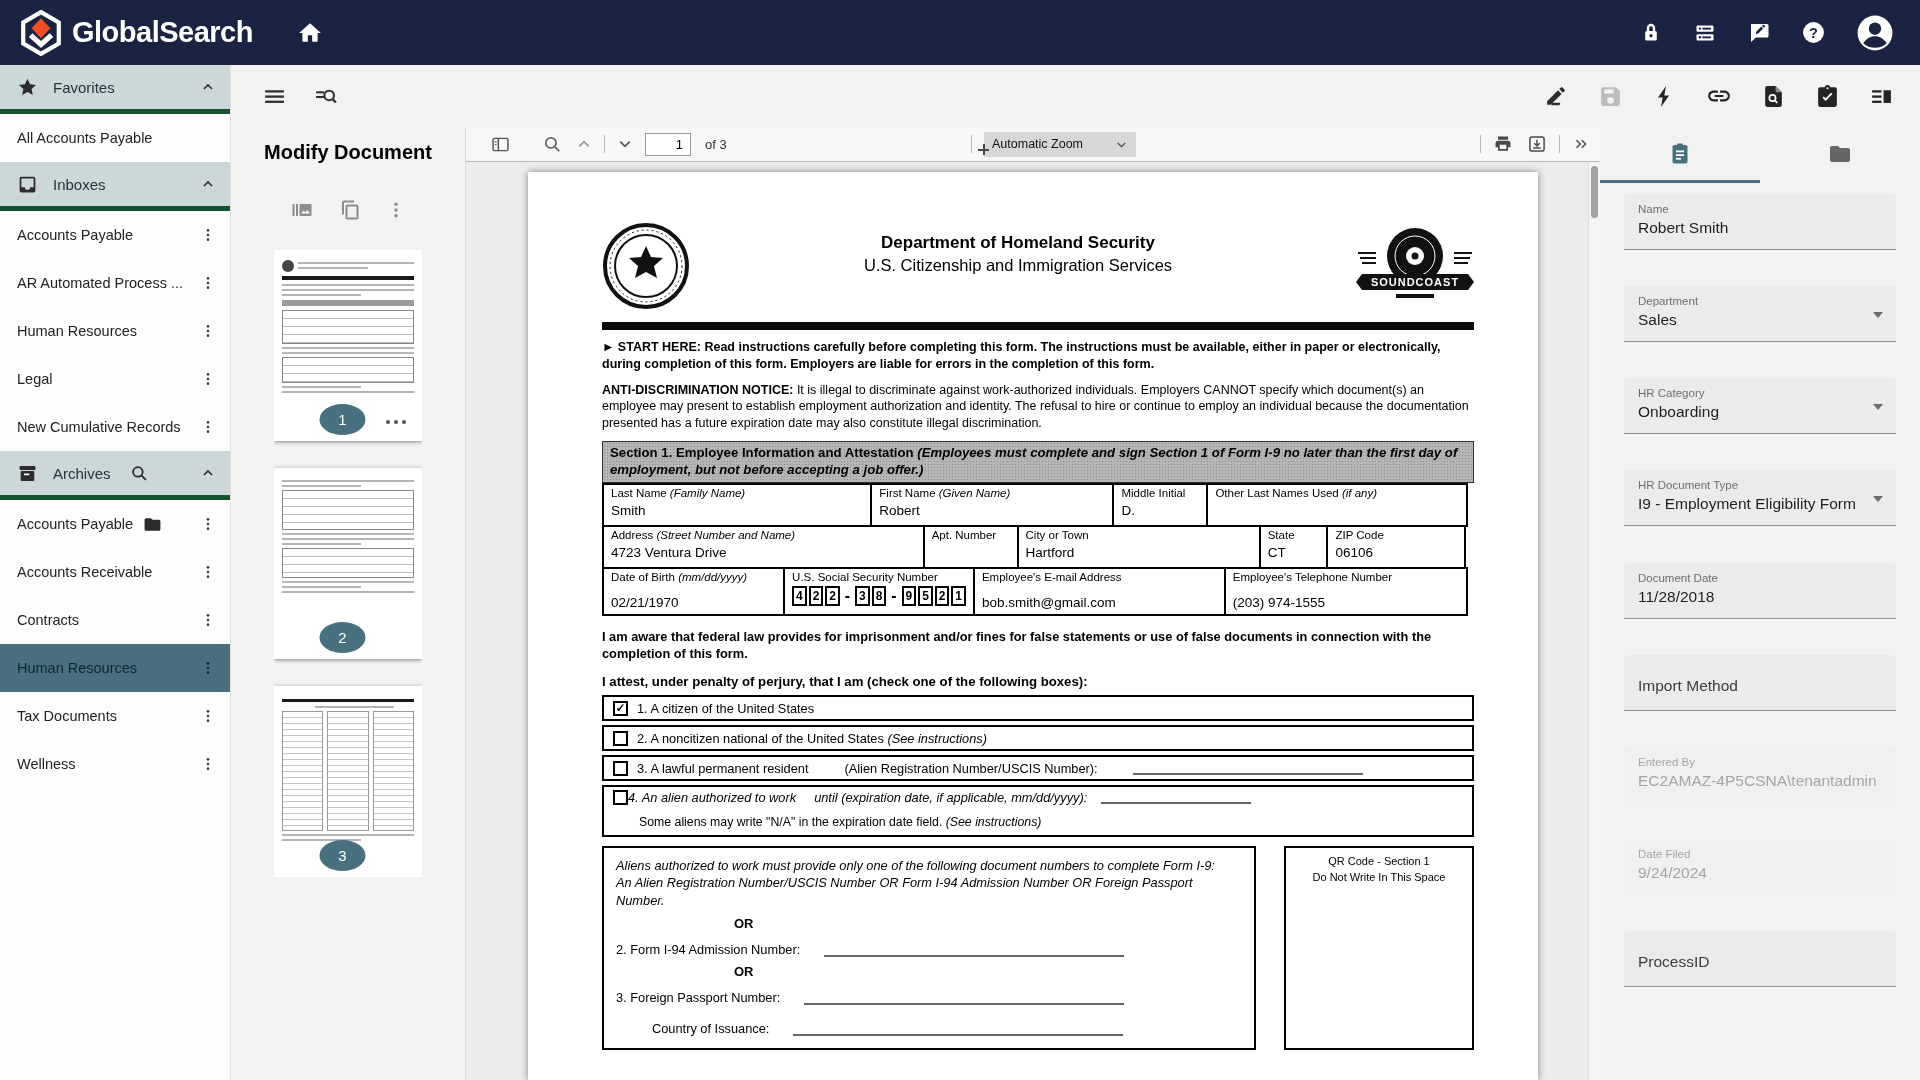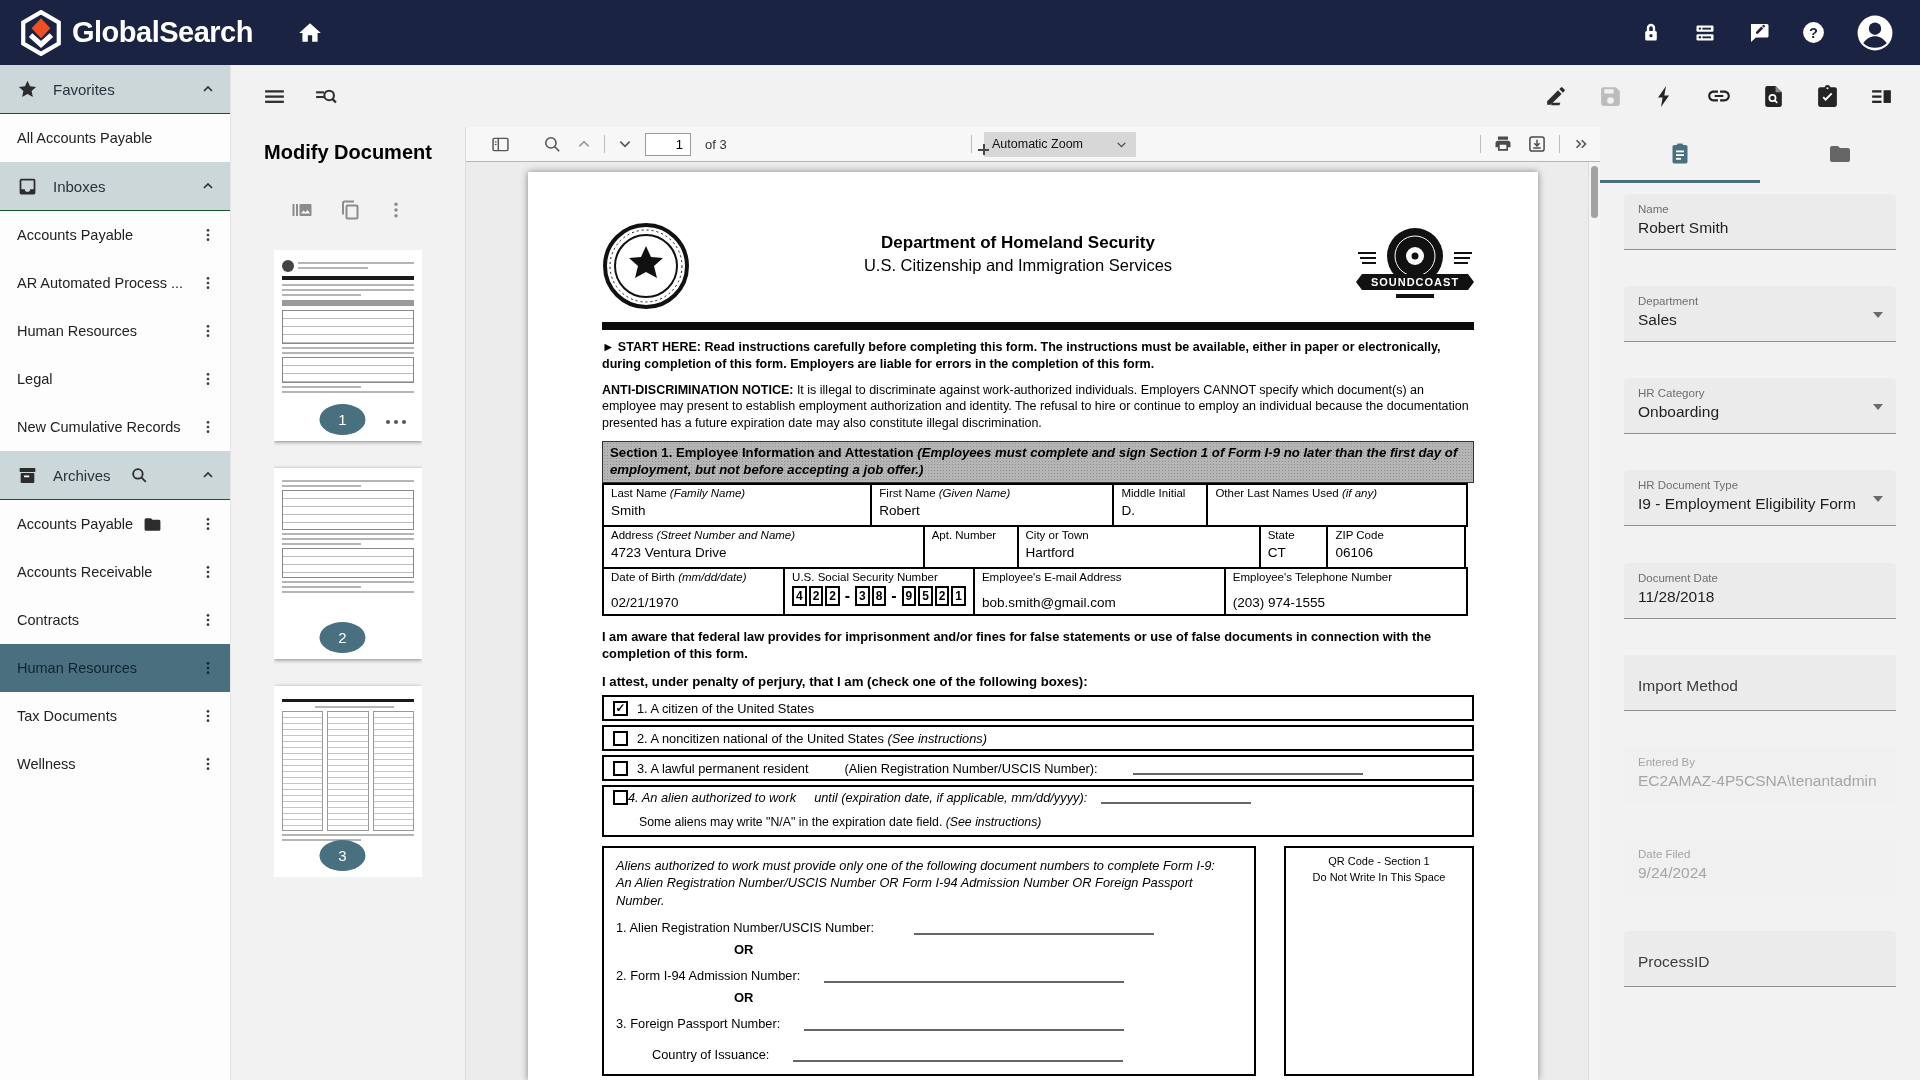--- a/index.html
+++ b/index.html
@@ -17,21 +17,21 @@
   .brand-text { color:#fff; font-size:29px; font-weight:bold; letter-spacing:-0.5px; }
   .home-btn { margin-left:44px; cursor:pointer; }
   .topbar-right { margin-left:auto; display:flex; align-items:center; gap:30px; }
   .tb-icon { cursor:pointer; }
 
   
   .app { display:flex; height:1015px; }
 
   
   .sidebar { width:231px; background:#fdfdfd; border-right:1px solid #e3e3e3; flex:0 0 231px; overflow:hidden; }
-  .sb-header { height:49px; background:#ccd7da; border-bottom:1px solid #14532d; display:flex; align-items:center; padding:0 14px 0 17px; gap:15px; font-size:15px; color:#25333a; cursor:pointer; }
+  .sb-header { height:49px; background:#ccd7da; border-bottom:5px solid #14532d; display:flex; align-items:center; padding:0 14px 0 17px; gap:15px; font-size:15px; color:#25333a; cursor:pointer; }
   .sb-header .spacer { flex:1; }
   .sb-item { height:48px; display:flex; align-items:center; padding:0 10px 0 17px; font-size:14.5px; color:#222; cursor:pointer; }
   .sb-item .lbl { white-space:nowrap; overflow:hidden; text-overflow:ellipsis; }
   .sb-item .spacer { flex:1; }
   .sb-item.selected { background:#4a7080; color:#10242c; }
   .sb-item .folder-mini { margin-left:10px; }
   .kebab { padding:4px; cursor:pointer; }
 
   
   .content { flex:1; display:flex; flex-direction:column; min-width:0; }
@@ -687,21 +687,21 @@
                 <div class="fv">CT</div>
               </div>
               <div class="fcell" style="width:16%">
                 <div class="fl"><span>ZIP Code</span></div>
                 <div class="fv">06106</div>
               </div>
             </div>
 
             <div class="frow">
               <div class="fcell" style="width:21%">
-                <div class="fl"><span>Date of Birth </span><i>(mm/dd/date)</i></div>
+                <div class="fl"><span>Date of Birth </span><i>(mm/dd/yyyy)</i></div>
                 <div class="fv" style="margin-top:12px">02/21/1970</div>
               </div>
               <div class="fcell" style="width:22%">
                 <div class="fl"><span>U.S. Social Security Number</span></div>
                 <div class="ssn-boxes">
                   <span class="ssn-box">4</span>
                     <span class="ssn-box">2</span>
                     <span class="ssn-box">2</span>
                   <span class="ssn-dash">-</span>
                   <span class="ssn-box">3</span>
@@ -749,24 +749,20 @@
                 <span>until (expiration date, if applicable, mm/dd/yyyy):</span>
                 <span class="uline" style="width:150px;margin-left:14px"></span>
               </div>
               <div class="cb-sub"><span>Some aliens may write "N/A" in the expiration date field. </span><i>(See instructions)</i></div>
             </div>
 
             <div class="aliens-wrap">
               <div class="aliens-box">
                 <div class="al-intro">Aliens authorized to work must provide only one of the following document numbers to complete Form I-9:</div>
                 <div class="al-intro">An Alien Registration Number/USCIS Number OR Form I-94 Admission Number OR Foreign Passport Number.</div>
-                <div class="al-item">
-                    <span>1. Alien Registration Number/USCIS Number:</span>
-                    <span class="uline" style="width:240px;margin-left:40px"></span>
-                  </div>
                 <div class="al-or">OR</div>
                 <div class="al-item">
                     <span>2. Form I-94 Admission Number:</span>
                     <span class="uline" style="width:300px;margin-left:24px"></span>
                   </div>
                 <div class="al-or">OR</div>
                 <div class="al-item">
                     <span>3. Foreign Passport Number:</span>
                     <span class="uline" style="width:320px;margin-left:24px"></span>
                   </div>

